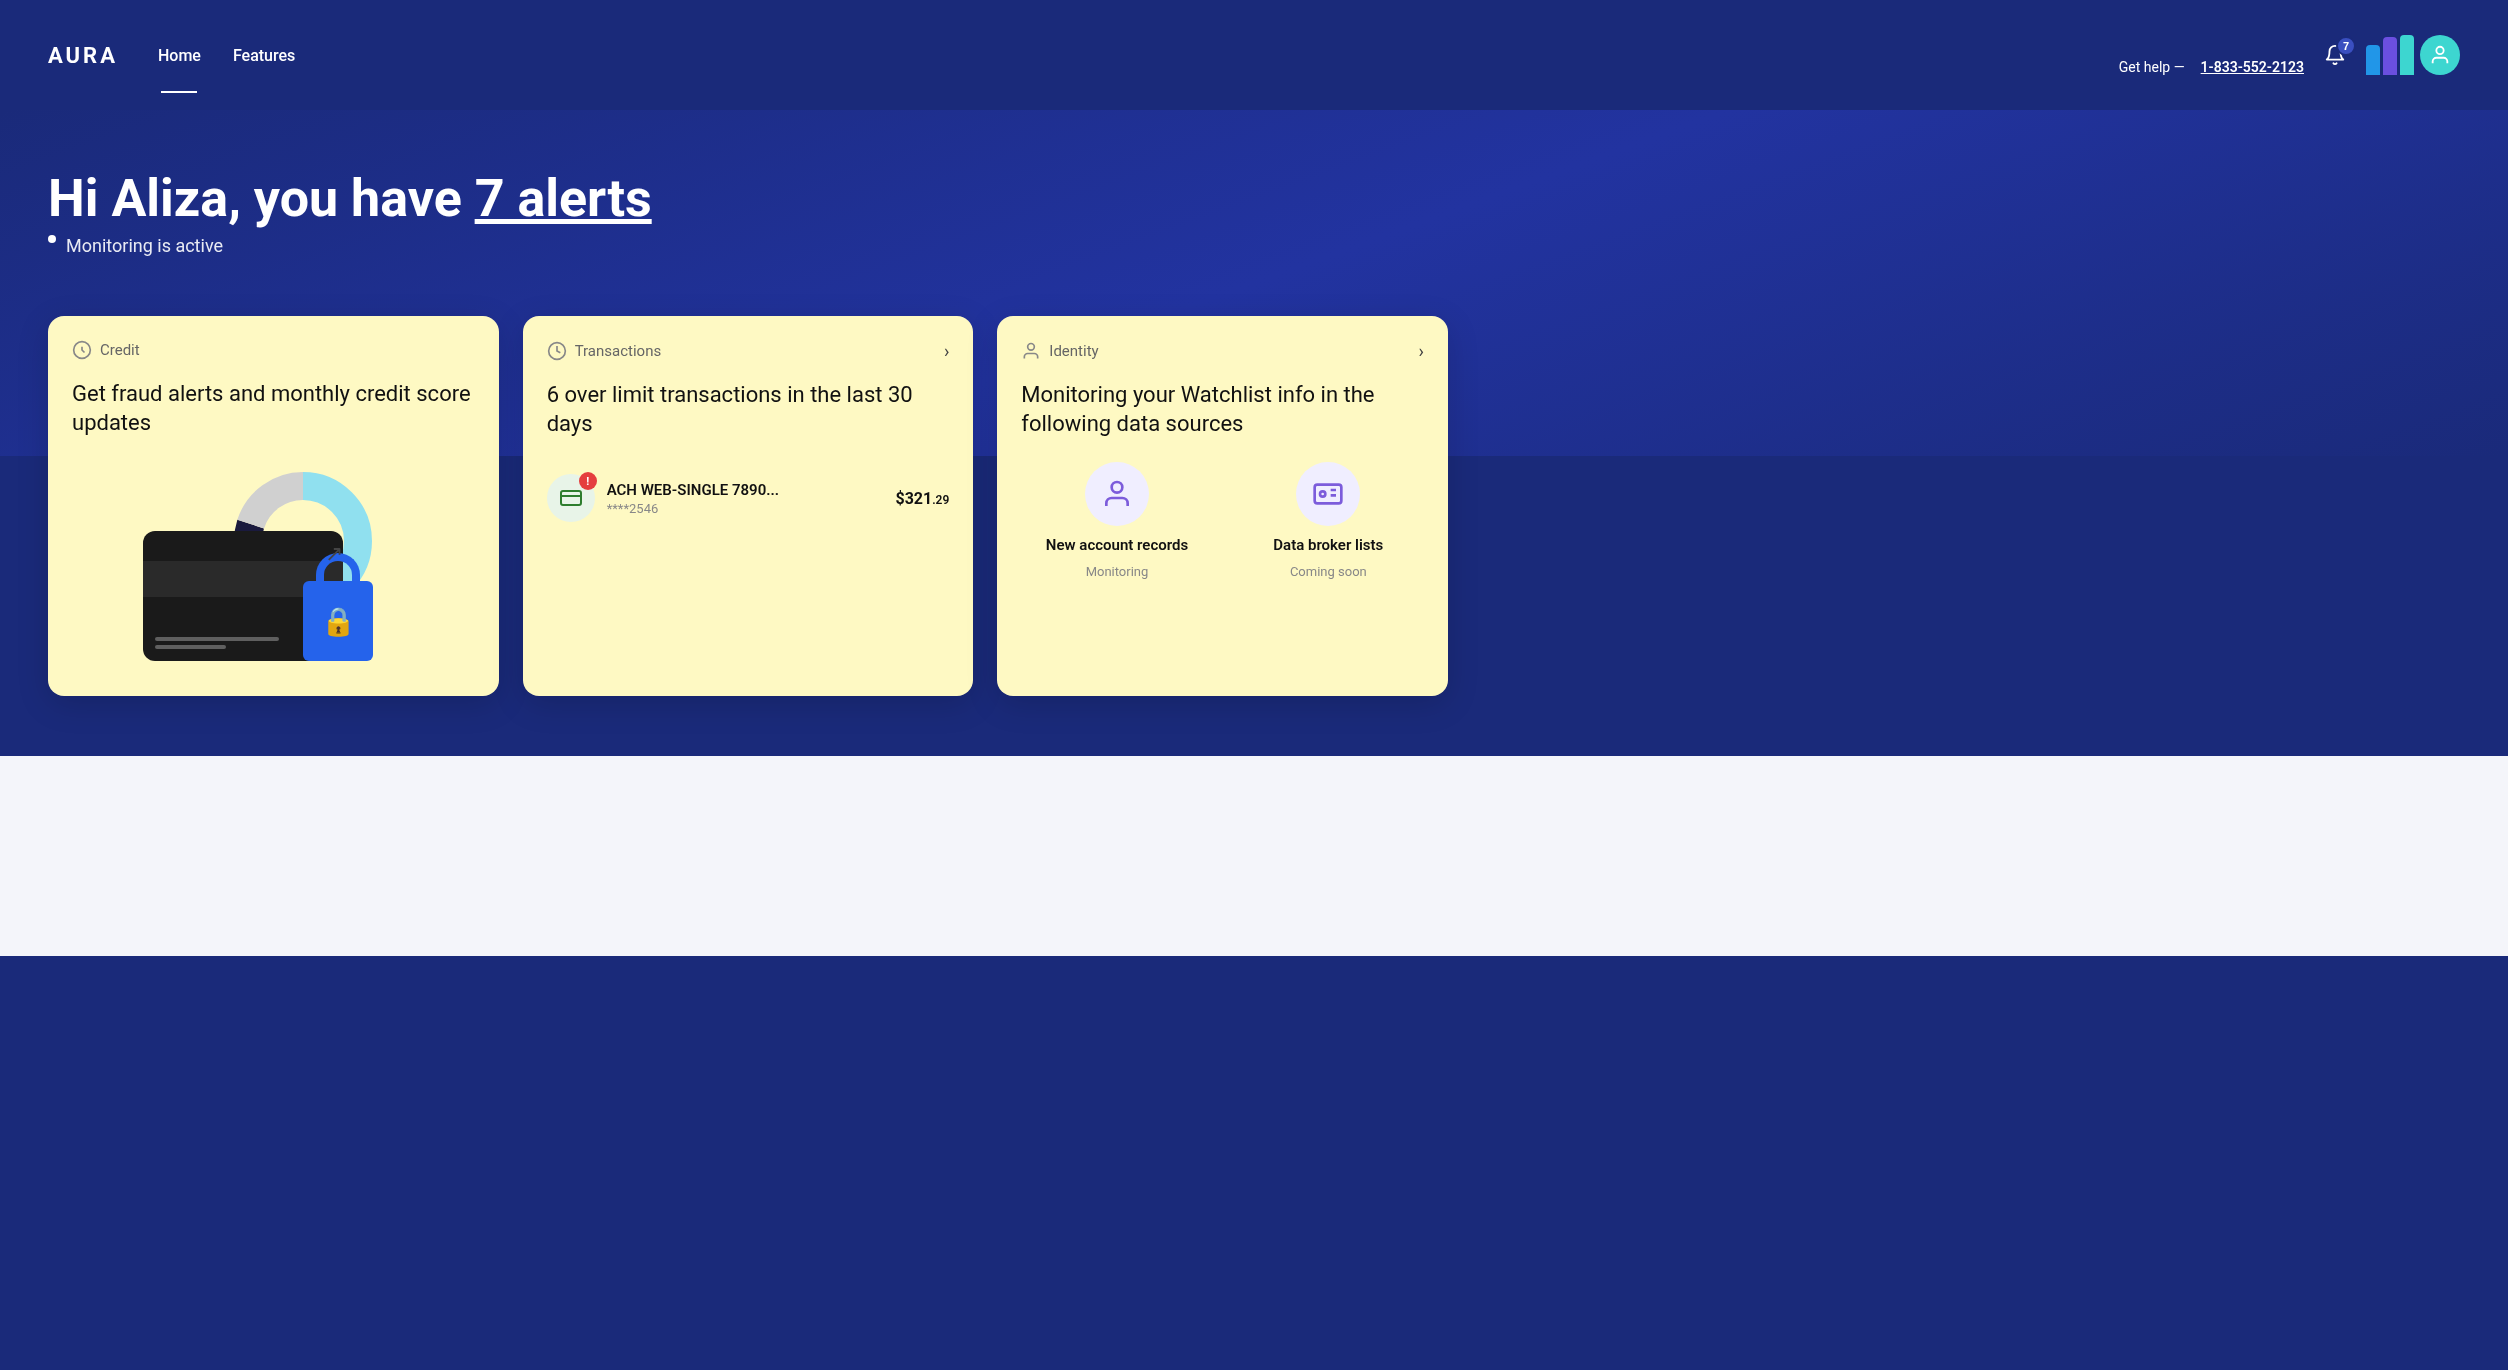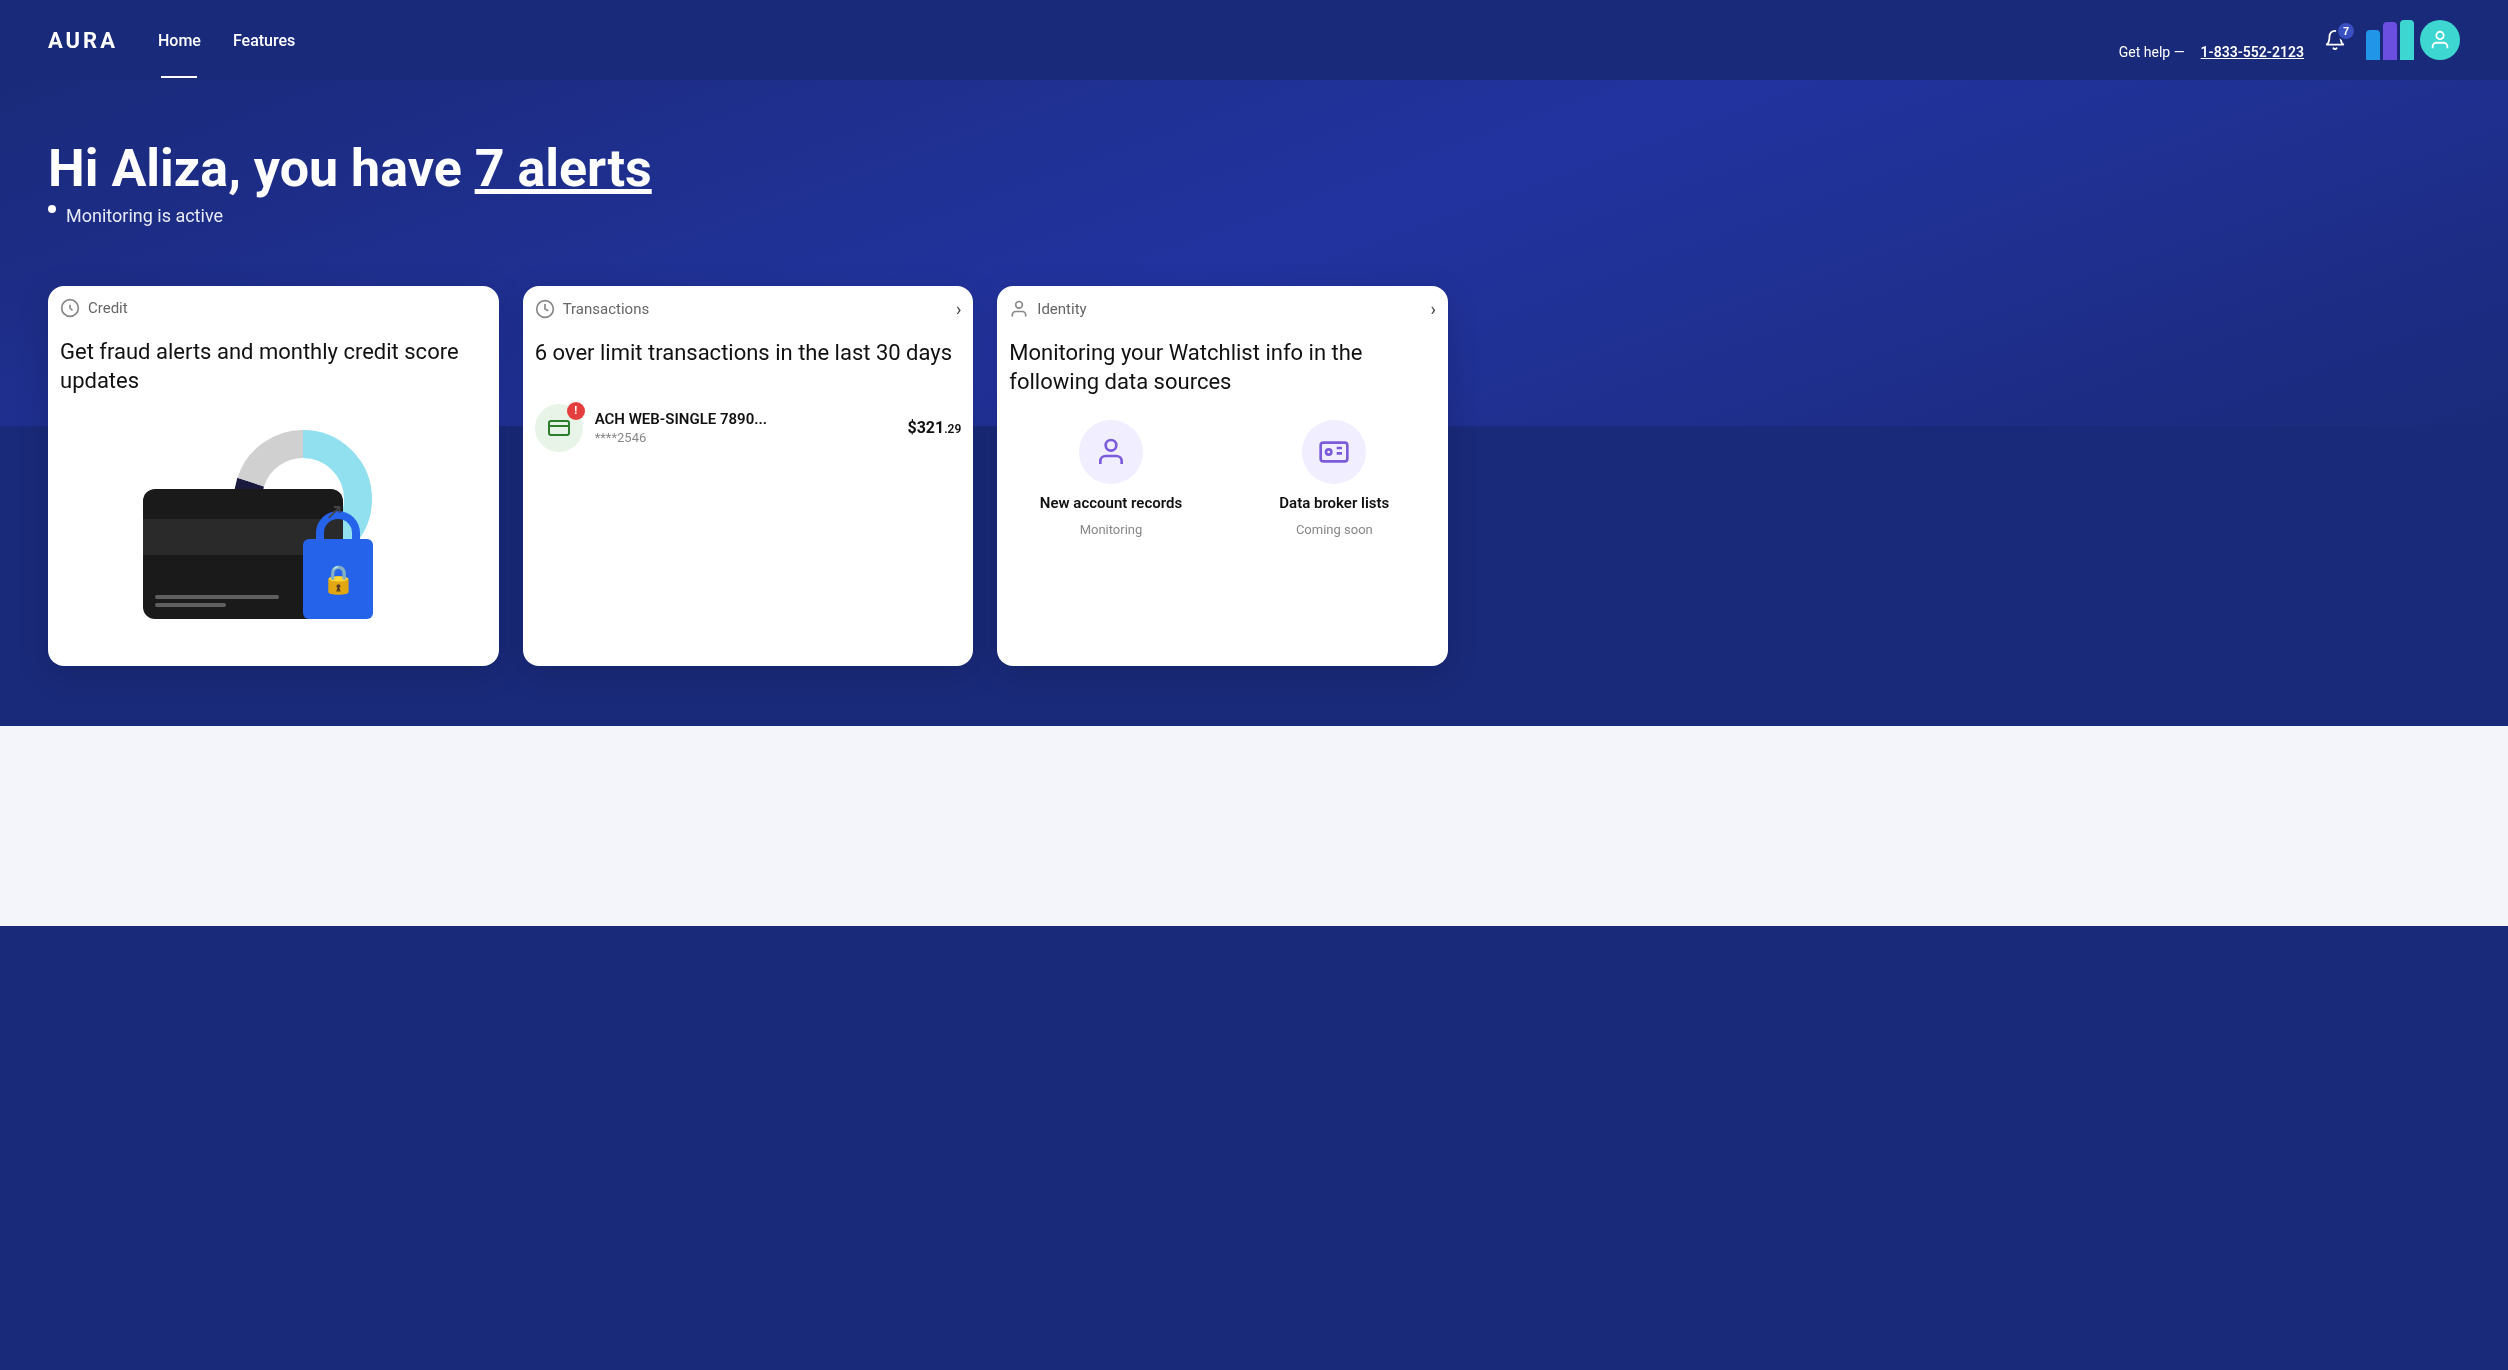--- a/index.html
+++ b/index.html
@@ -7,21 +7,21 @@
       font-family: -apple-system, BlinkMacSystemFont, 'Segoe UI', Roboto, sans-serif;
       background: #1a2a7a;
       min-height: 100vh;
       overflow-x: hidden;
     }
 
     
     nav {
       display: flex;
       align-items: center;
-      padding: 20px 48px;
+      padding: 35px 48px;
       background: #1a2a7a;
       position: relative;
     }
     .nav-logo {
       color: white;
       font-size: 22px;
       font-weight: 700;
       letter-spacing: 3px;
       margin-right: 40px;
       font-style: italic;
@@ -160,23 +160,23 @@
       z-index: 10;
       background: transparent;
     }
     .cards-grid {
       display: grid;
       grid-template-columns: 1fr 1fr 1fr;
       gap: 24px;
       max-width: 1400px;
     }
     .card {
-      background: #ffffff;
+      background: #fef9c3;
       border-radius: 16px;
-      padding: 12px;
+      padding: 24px;
       min-height: 380px;
       position: relative;
       overflow: hidden;
       box-shadow: 0 8px 32px rgba(0,0,0,0.15);
     }
     .card-header {
       display: flex;
       align-items: center;
       justify-content: space-between;
       margin-bottom: 20px;

